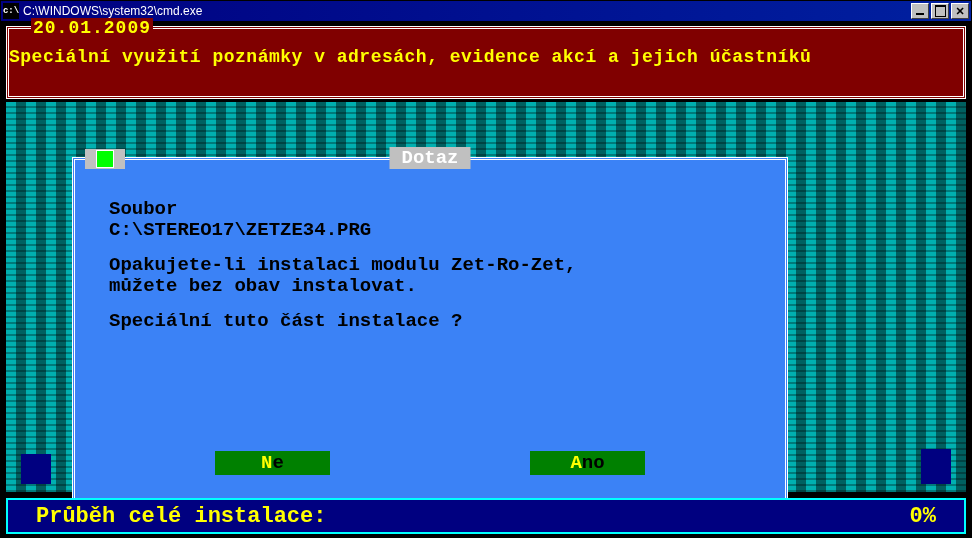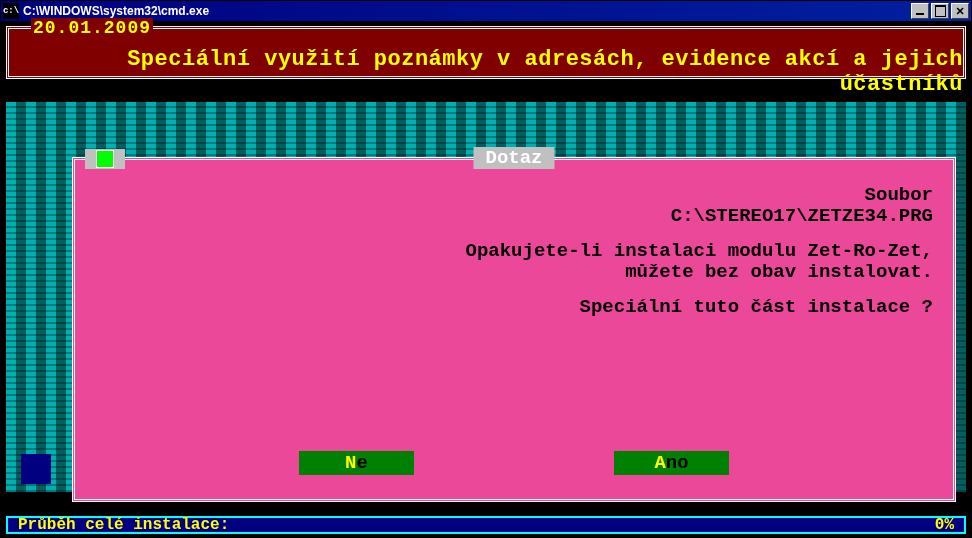--- a/index.html
+++ b/index.html
@@ -29,21 +29,21 @@
   display: flex;
   align-items: center;
   justify-content: center;
   color: #fff;
   font-size: 9px;
   font-weight: bold;
 }
 .title-text {
   color: #fff;
   font-size: 12px;
-  font-weight: bold;
+  font-weight: normal;
   flex: 1;
   font-family: Tahoma, sans-serif;
 }
 .win-buttons { display: flex; gap: 2px; }
 .win-btn {
   width: 18px;
   height: 16px;
   background: #c0c0c0;
   border: 1px solid #fff;
   border-right-color: #404040;
@@ -66,41 +66,41 @@
   background: #000;
   position: relative;
 }
 
 
 .banner {
   position: absolute;
   top: 4px;
   left: 6px;
   right: 6px;
-  height: 53px;
+  height: 73px;
   background: #800000;
   border: 3px double #fff;
   padding: 0;
 }
 .banner-date {
   position: absolute;
   top: -11px;
   left: 22px;
   background: #800000;
   padding: 0 2px;
   color: #ffff00;
   font-size: 18px;
   font-weight: bold;
   letter-spacing: 1px;
 }
 .banner-text {
   color: #ffff00;
-  font-size: 22px;
-  font-weight: bold;
-  text-align: right;
+  font-size: 18px;
+  font-weight: bold;
+  text-align: left;
   padding-top: 18px;
   letter-spacing: 0.5px;
 }
 
 
 .pattern {
   position: absolute;
   top: 80px;
   left: 6px;
   right: 6px;
@@ -134,25 +134,25 @@
   bottom:0;
 }
 .bd1{left:15px;width:30px;height:30px;}
 .bd2{right:15px;width:30px;height:35px;}
 
 
 .dialog {
   position: absolute;
   top: 135px;
   left: 72px;
-  width: 884px;
+  width: 716px;
   height: 345px;
-  background: #ec4899;
+  background: #3b82f6;
   border: 3px double #fff;
-  padding: 0;
+  padding: 14px;
 }
 .dlg-close {
   position: absolute;
   top: -11px;
   left: 10px;
   width: 40px;
   height: 20px;
   background: #c0c0c0;
   display:flex;
   align-items:center;
@@ -170,21 +170,21 @@
   left: 50%;
   transform: translateX(-50%);
   background: #c0c0c0;
   padding: 0 12px;
   color: #fff;
   font-size: 19px;
   font-weight: bold;
 }
 .dlg-body {
   padding: 25px 20px 0;
-  text-align: right;
+  text-align: left;
   color: #000;
   font-size: 19px;
   font-weight: bold;
   line-height: 1.1;
 }
 .dlg-para { margin-bottom: 14px; }
 
 
 .dlg-buttons {
   position: absolute;
@@ -218,28 +218,28 @@
   z-index: -1;
 }
 .tui-btn .hk { color: #ffff00; }
 
 
 .progress-box {
   position: absolute;
   bottom: 4px;
   left: 6px;
   right: 6px;
-  height: 18px;
+  height: 36px;
   background: #000080;
   border: 2px solid #00ffff;
   display: flex;
   align-items: center;
-  padding: 0 10px;
+  padding: 0 28px;
   color: #ffff00;
-  font-size: 16px;
+  font-size: 22px;
   font-weight: bold;
 }
 .progress-label { flex: 0 0 auto; }
 .progress-pct { margin-left: auto; }
 
 </style>
 </head>
 <body>
 
 <div class="titlebar">

